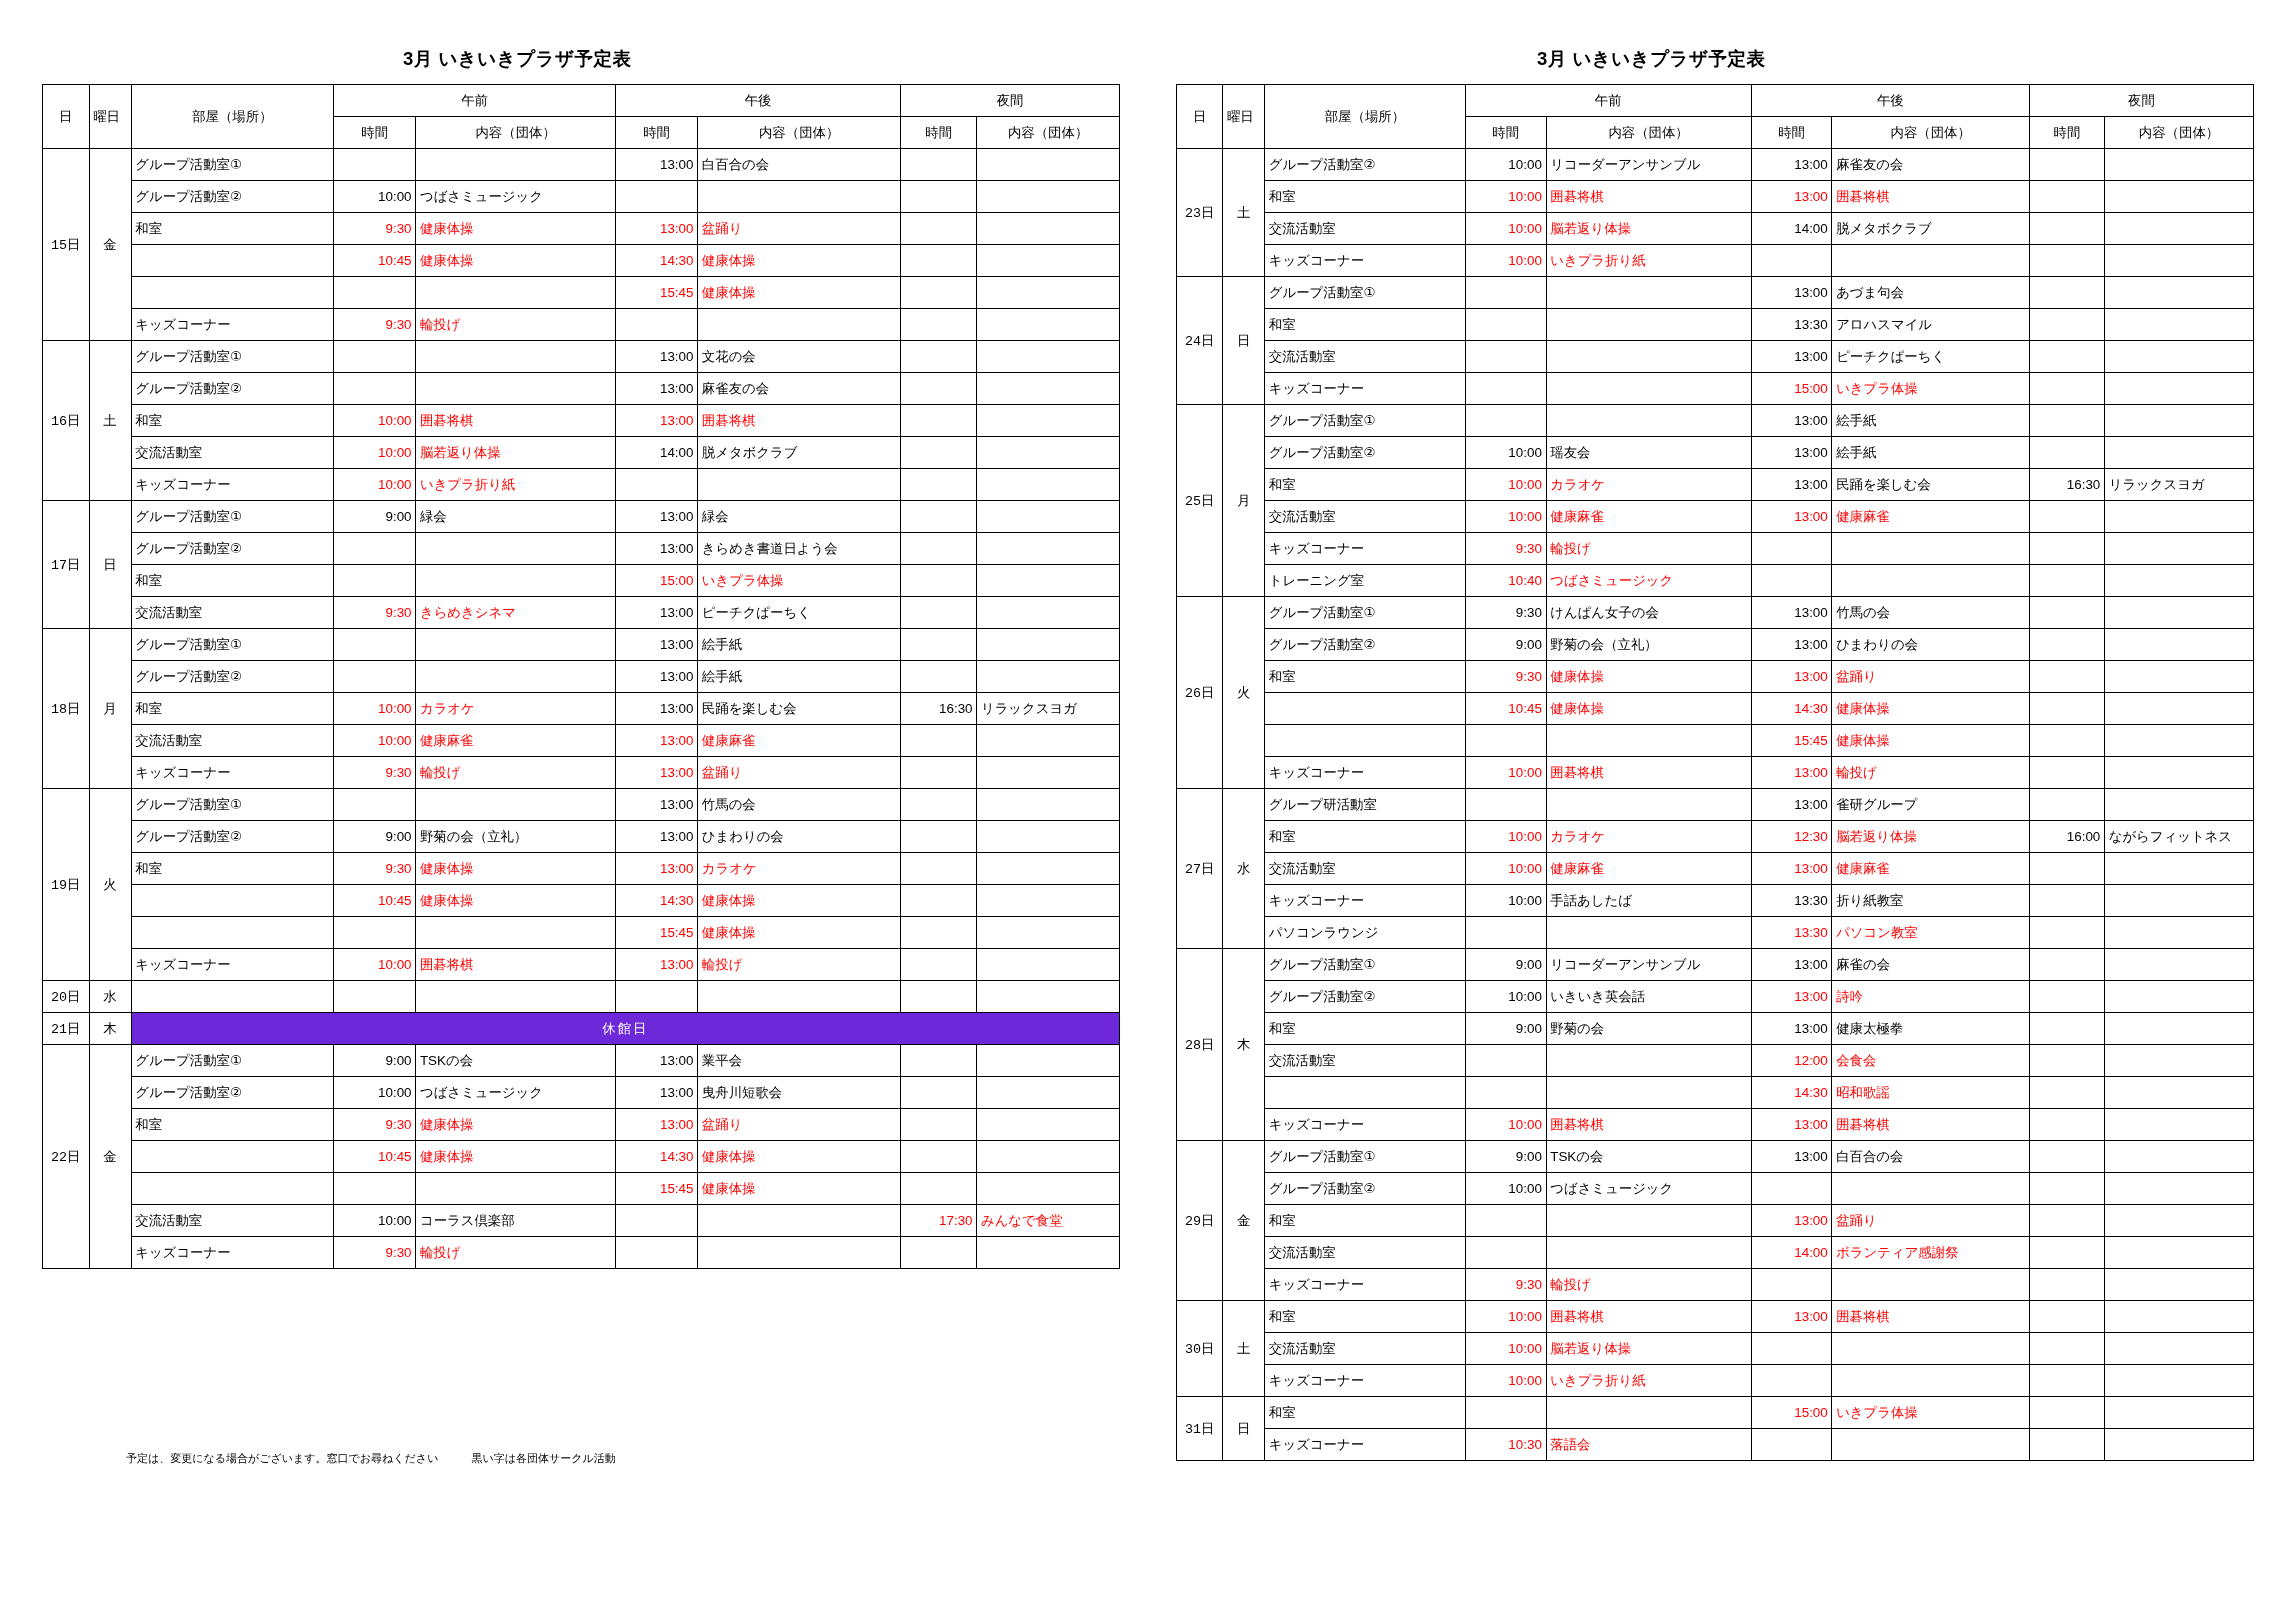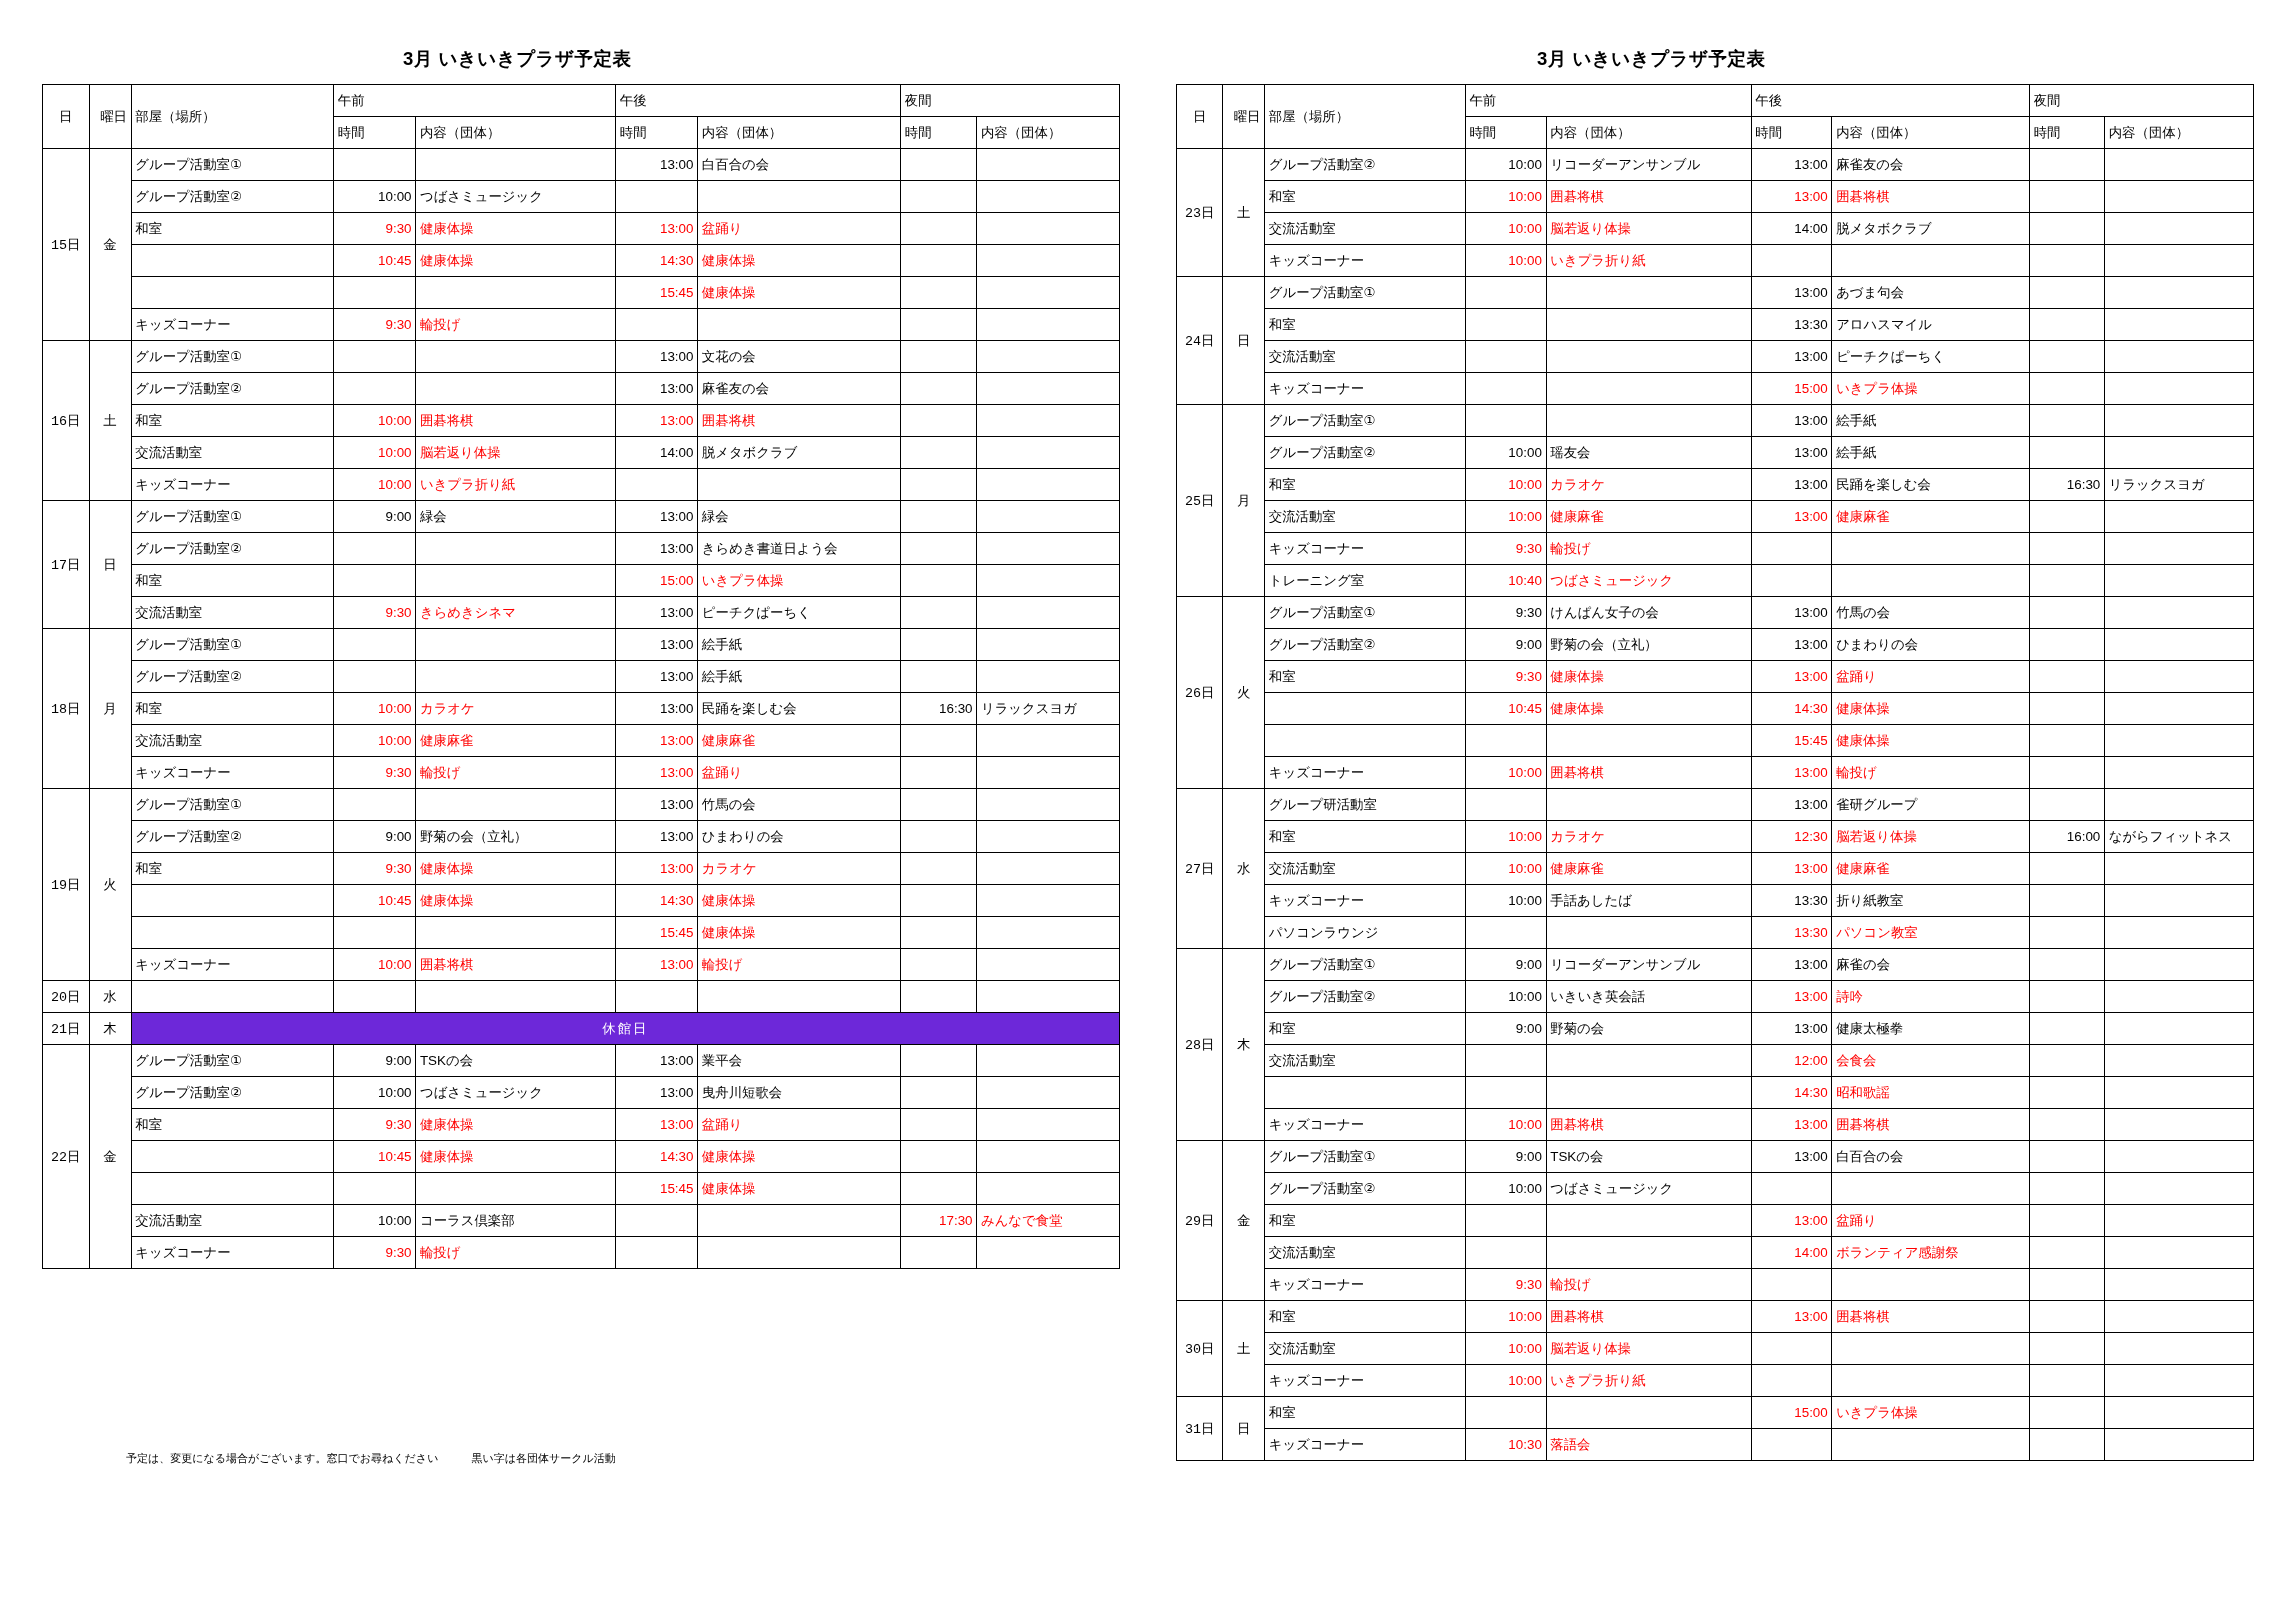--- a/index.html
+++ b/index.html
@@ -35,30 +35,30 @@
     border:0.9px solid #000;
     padding:0 3.7px;
     height:31px;
     vertical-align:middle;
     font-weight:normal;
     overflow:hidden;
     white-space:nowrap;
   }
   th{font-size:13.4px;}
   .c-day{width:41px;text-align:center;}
-  .c-dow{width:36px;text-align:right;}
+  .c-dow{width:36px;text-align:left;}
   .c-room{width:223px;text-align:left;padding-left:6.5px;}
   .c-time{width:87px;text-align:right;padding-right:6.5px;}
   .c-cont{width:214px;text-align:left;padding-left:6.5px;}
   .c-time2{width:87px;text-align:right;padding-right:6.5px;}
   .c-cont2{width:214px;text-align:left;padding-left:6.5px;}
   .c-time3{width:79px;text-align:right;padding-right:6.5px;}
   .c-cont3{width:147px;text-align:left;padding-left:6.5px;}
 
-  .hdr-center{text-align:left;}
+  .hdr-center{text-align:center;}
   .red{color:#ff0000;}
   .closed{
     background:#6d28d9;
     color:#ffffff;
     text-align:center;
     font-weight:bold;
     letter-spacing:1.9px;
   }
   .daycell{text-align:center;vertical-align:middle;font-family:Liberation Mono, monospace;}
   .note{

